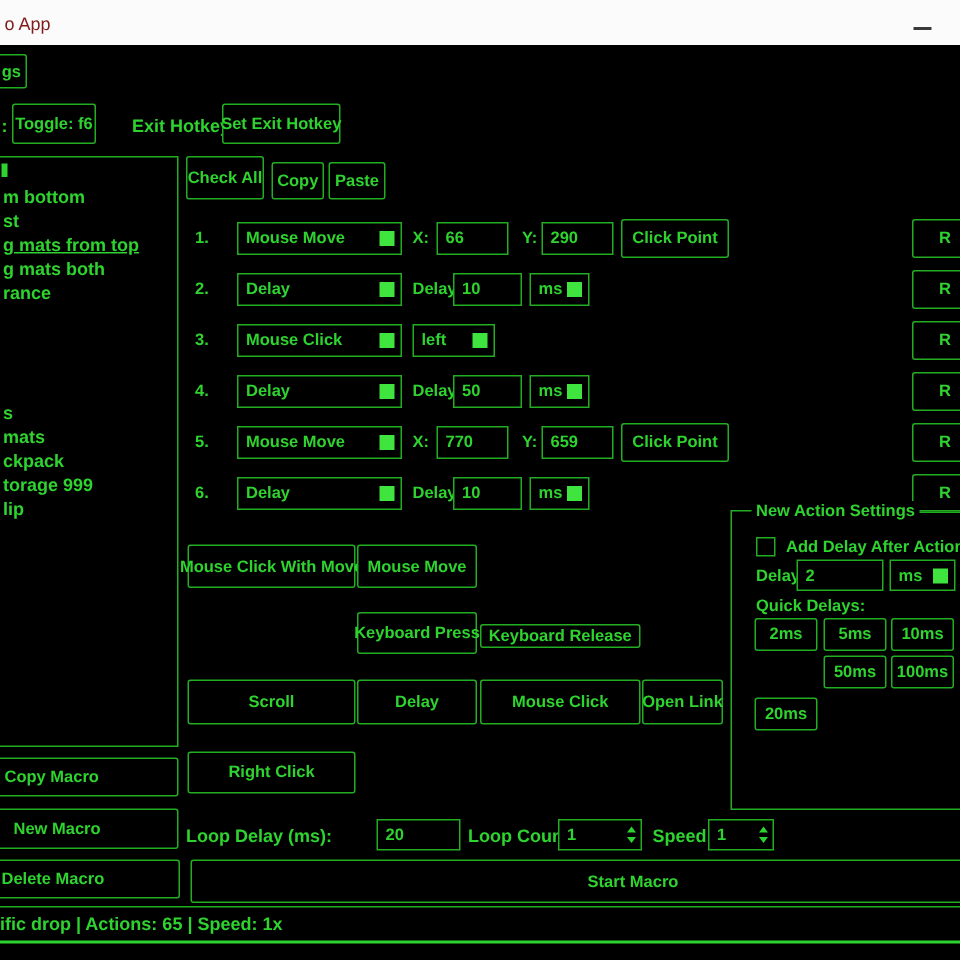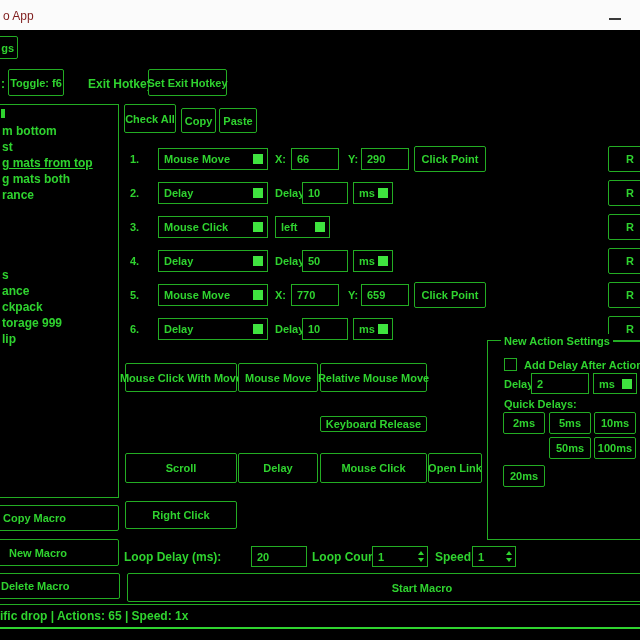--- a/index.html
+++ b/index.html
@@ -75,21 +75,21 @@
   </div>
 
   <div class="sidebox">
     <div class="frag"></div>
     <span class="sitem" style="top:19px;">m bottom</span>
     <span class="sitem" style="top:35px;">st</span>
     <span class="sitem" style="top:51px;text-decoration:underline;">g mats from top</span>
     <span class="sitem" style="top:67px;">g mats both</span>
     <span class="sitem" style="top:83px;">rance</span>
     <span class="sitem" style="top:163px;">s</span>
-    <span class="sitem" style="top:179px;">ance</span>
+    <span class="sitem" style="top:179px;">mats</span>
     <span class="sitem" style="top:195px;">ckpack</span>
     <span class="sitem" style="top:211px;">torage 999</span>
     <span class="sitem" style="top:227px;">lip</span>
   </div>
 
   <span class="lbl" style="left:130px;top:153px;">1.</span>
   <div class="dd" style="left:158px;top:148px;width:110px;height:22px;">
     <span>Mouse Move</span>
     <span class="sq"></span>
   </div>
@@ -191,24 +191,24 @@
   <div class="btn" style="left:608px;top:316px;width:46px;height:26px;justify-content:flex-start;padding-left:17px;">
     <span>R</span>
   </div>
 
   <div class="btn" style="left:125px;top:363px;width:112px;height:29px;">
     <span>Mouse Click With Move</span>
   </div>
   <div class="btn" style="left:238px;top:363px;width:80px;height:29px;">
     <span>Mouse Move</span>
   </div>
-  <div class="btn" style="left:320px;top:363px;width:107px;height:29px;">
-    <span>Relative Mouse Move</span>
-  </div>
-
+
+  <div class="btn" style="left:238px;top:408px;width:80px;height:28px;">
+    <span>Keyboard Press</span>
+  </div>
   <div class="btn" style="left:320px;top:416px;width:107px;height:16px;">
     <span>Keyboard Release</span>
   </div>
 
   <div class="btn" style="left:125px;top:453px;width:112px;height:30px;text-align:right;">
     <span>Scroll</span>
   </div>
   <div class="btn" style="left:238px;top:453px;width:80px;height:30px;">
     <span>Delay</span>
   </div>

